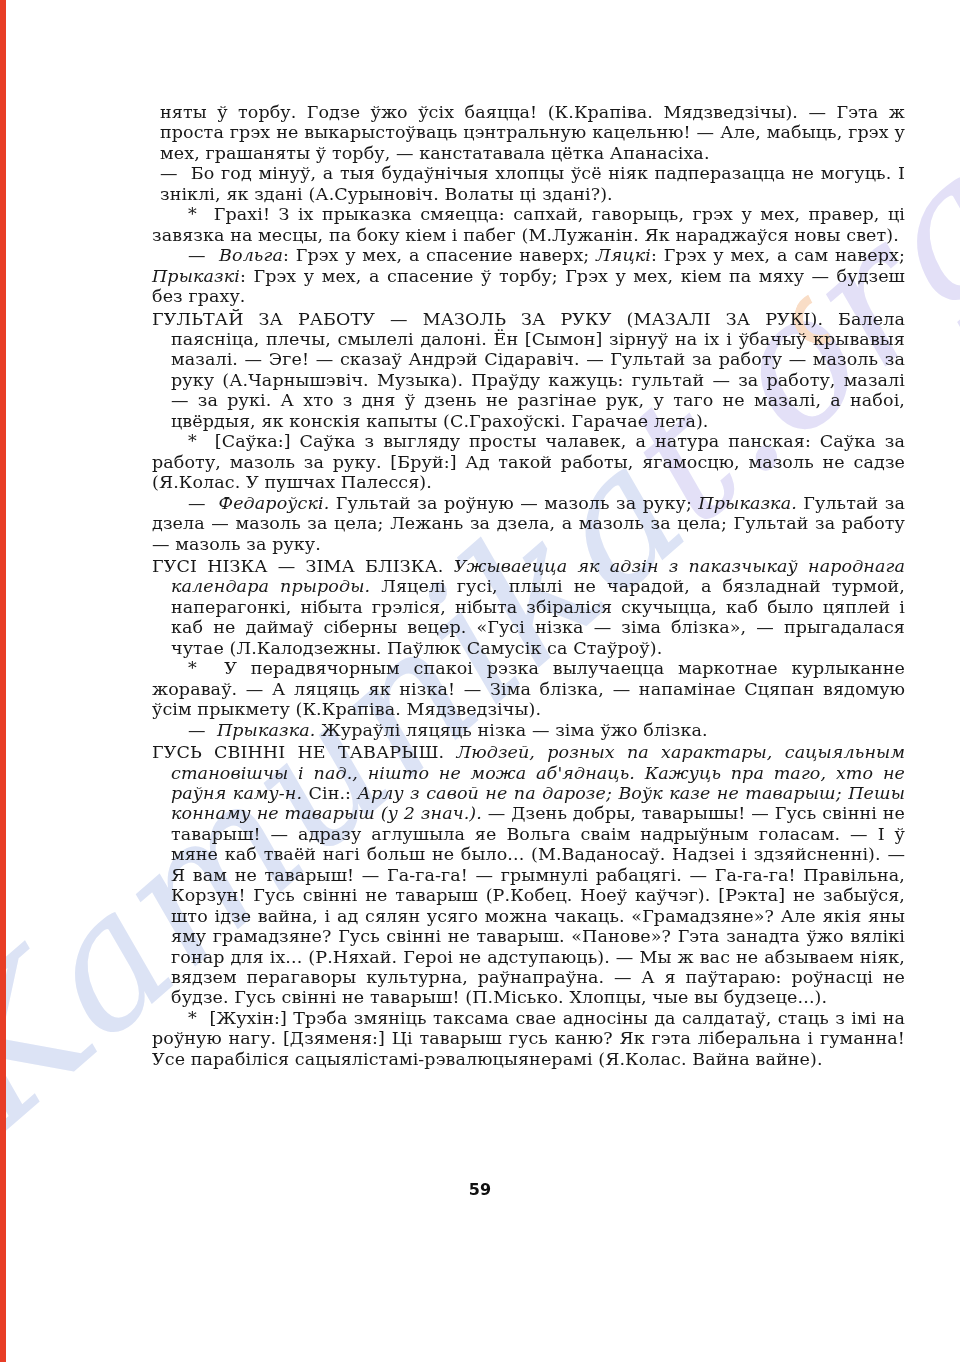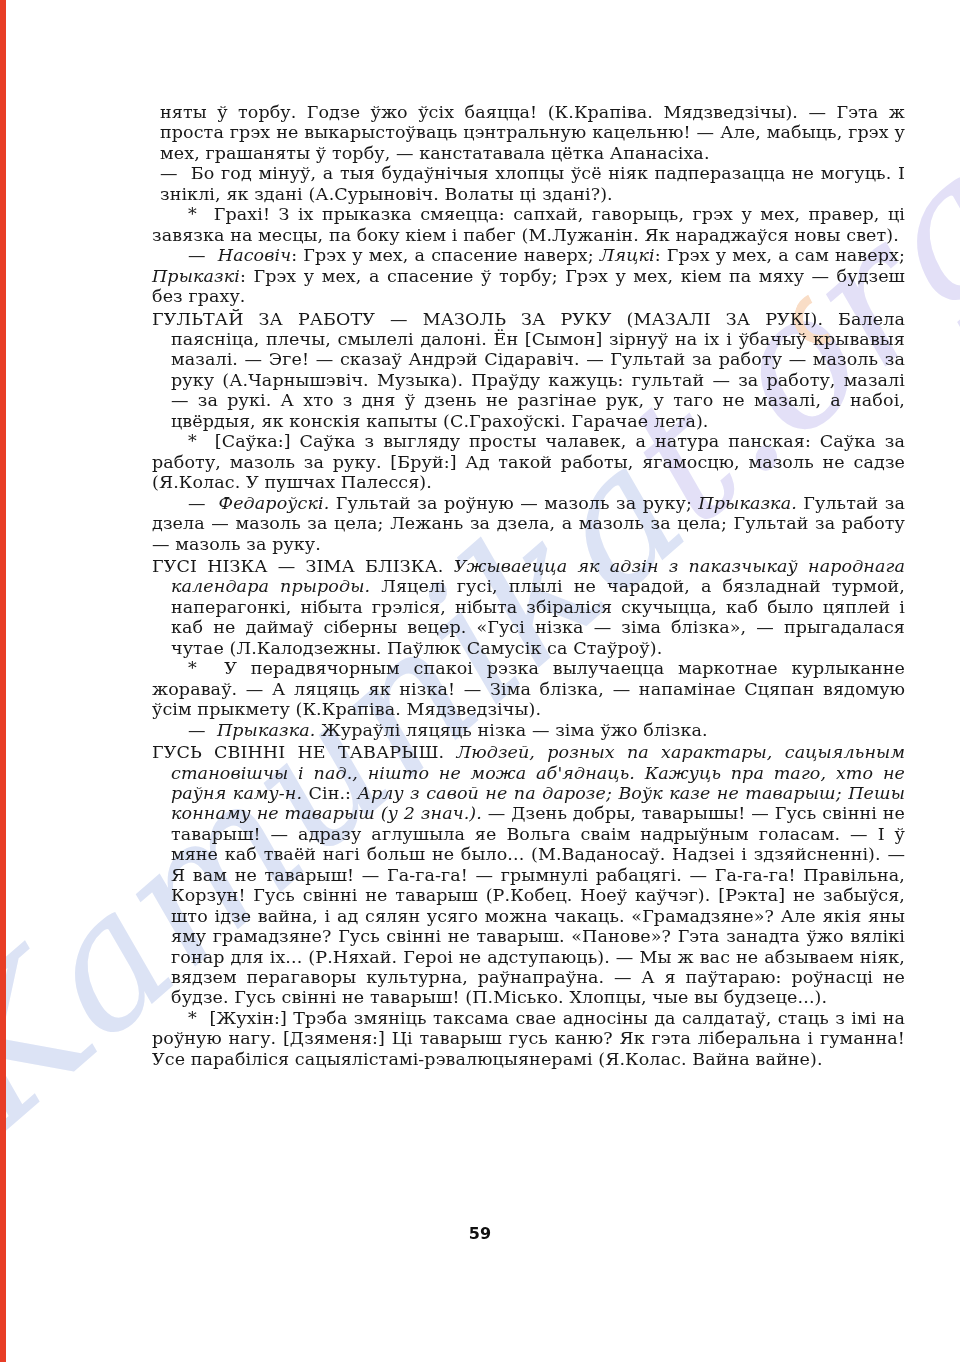--- a/index.html
+++ b/index.html
@@ -25,39 +25,39 @@
     font-size:17.5px;line-height:20.45px;color:#181818;
     text-align:justify;letter-spacing:0.1px;
   }
   .text-column p{margin:0;}
   p.body{margin-left:8px;}
   p.hang{margin-left:19px;text-indent:-19px;margin-top:2px;}
   p.note{text-indent:36px;}
   .it{font-style:italic;}
 
   .page-number{
-    position:absolute;left:0;top:1224px;width:960px;text-align:center;
+    position:absolute;left:0;top:1180px;width:960px;text-align:center;
     font-family:"DejaVu Sans",sans-serif;font-weight:bold;font-size:16px;
     color:#101010;z-index:1;
   }
 </style>
 </head>
 <body>
 
 <div class="edge-stripe" style="background: rgb(232, 61, 38);"></div>
 
 <div class="watermark"><span style="color: rgb(220, 227, 245);">Kamunika</span><span style="color: rgb(227, 224, 247);">t.org</span></div>
 
 <div class="watermark-flourish" style="border-color: transparent transparent rgb(249, 221, 198) rgb(249, 221, 198);"></div>
 
 <div class="text-column" style="color: rgb(24, 24, 24);">
     <p class="body"><span>няты ў торбу. Годзе ўжо ўсіх баяцца! (К.Крапіва. Мядзведзічы). — Гэта ж проста грэх не выкарыстоўваць цэнтральную кацельню! — Але, мабыць, грэх у мех, грашаняты ў торбу, — канстатавала цётка Апанасіха.</span></p>
     <p class="body"><span>—&nbsp; Бо год мінуў, а тыя будаўнічыя хлопцы ўсё ніяк падперазацца не могуць. І зніклі, як здані (А.Сурыновіч. Волаты ці здані?).</span></p>
     <p class="note"><span>*&nbsp; Грахі! З іх прыказка смяецца: сапхай, гаворыць, грэх у мех, правер, ці завязка на месцы, па боку кіем і пабег (М.Лужанін. Як нараджаўся новы свет).</span></p>
-    <p class="note"><span>—&nbsp; </span><span class="it">Насовіч</span><span>: Грэх у мех, а спасение наверх; </span><span class="it">Ляцкі</span><span>: Грэх у мех, а сам наверх; </span><span class="it">Прыказкі</span><span>: Грэх у мех, а спасение ў торбу; Грэх у мех, кіем па мяху — будзеш без граху.</span></p>
+    <p class="note"><span>—&nbsp; </span><span class="it">Вольга</span><span>: Грэх у мех, а спасение наверх; </span><span class="it">Ляцкі</span><span>: Грэх у мех, а сам наверх; </span><span class="it">Прыказкі</span><span>: Грэх у мех, а спасение ў торбу; Грэх у мех, кіем па мяху — будзеш без граху.</span></p>
     <p class="hang"><span>ГУЛЬТАЙ ЗА РАБОТУ — МАЗОЛЬ ЗА РУКУ (МАЗАЛІ ЗА РУКІ). </span><span>Балела паясніца, плечы, смылелі далоні. Ён [Сымон] зірнуў на іх і ўбачыў крывавыя мазалі. — Эге! — сказаў Андрэй Сідаравіч. — Гультай за работу — мазоль за руку (А.Чарнышэвіч. Музыка). Праўду кажуць: гультай — за работу, мазалі — за рукі. А хто з дня ў дзень не разгінае рук, у таго не мазалі, а набоі, цвёрдыя, як конскія капыты (С.Грахоўскі. Гарачае лета).</span></p>
     <p class="note"><span>*&nbsp; [Саўка:] Саўка з выгляду просты чалавек, а натура панская: Саўка за работу, мазоль за руку. [Бруй:] Ад такой работы, ягамосцю, мазоль не садзе (Я.Колас. У пушчах Палесся).</span></p>
     <p class="note"><span>—&nbsp; </span><span class="it">Федароўскі.</span><span> Гультай за роўную — мазоль за руку; </span><span class="it">Прыказка.</span><span> Гультай за дзела — мазоль за цела; Лежань за дзела, а мазоль за цела; Гультай за работу — мазоль за руку.</span></p>
     <p class="hang"><span>ГУСІ НІЗКА — ЗІМА БЛІЗКА. </span><span class="it">Ужываецца як адзін з паказчыкаў народнага календара прыроды.</span><span> Ляцелі гусі, плылі не чарадой, а бязладнай турмой, наперагонкі, нібыта грэліся, нібыта збіраліся скучыцца, каб было цяплей і каб не даймаў сіберны вецер. «Гусі нізка — зіма блізка», — прыгадалася чутае (Л.Калодзежны. Паўлюк Самусік са Стаўроў).</span></p>
     <p class="note"><span>*&nbsp; У перадвячорным спакоі рэзка вылучаецца маркотнае курлыканне жораваў. — А ляцяць як нізка! — Зіма блізка, — напамінае Сцяпан вядомую ўсім прыкмету (К.Крапіва. Мядзведзічы).</span></p>
     <p class="note"><span>—&nbsp; </span><span class="it">Прыказка.</span><span> Жураўлі ляцяць нізка — зіма ўжо блізка.</span></p>
     <p class="hang"><span>ГУСЬ СВІННІ НЕ ТАВАРЫШ. </span><span class="it">Людзей, розных па характары, сацыяльным становішчы і пад., нішто не можа аб'яднаць. Кажуць пра таго, хто не раўня каму-н.</span><span> Сін.: </span><span class="it">Арлу з савой не па дарозе; Воўк казе не таварыш; Пешы коннаму не таварыш (у 2 знач.).</span><span> — Дзень добры, таварышы! — Гусь свінні не таварыш! — адразу аглушыла яе Вольга сваім надрыўным голасам. — І ў мяне каб тваёй нагі больш не было... (М.Ваданосаў. Надзеі і здзяйсненні). — Я вам не таварыш! — Га-га-га! — грымнулі рабацягі. — Га-га-га! Правільна, Корзун! Гусь свінні не таварыш (Р.Кобец. Ноеў каўчэг). [Рэкта] не забыўся, што ідзе вайна, і ад сялян усяго можна чакаць. «Грамадзяне»? Але якія яны яму грамадзяне? Гусь свінні не таварыш. «Панове»? Гэта занадта ўжо вялікі гонар для іх... (Р.Няхай. Героі не адступаюць). — Мы ж вас не абзываем ніяк, вядзем перагаворы культурна, раўнапраўна. — А я паўтараю: роўнасці не будзе. Гусь свінні не таварыш! (П.Місько. Хлопцы, чые вы будзеце...).</span></p>
     <p class="note"><span>*&nbsp; [Жухін:] Трэба змяніць таксама свае адносіны да салдатаў, стаць з імі на роўную нагу. [Дзяменя:] Ці таварыш гусь каню? Як гэта ліберальна і гуманна! Усе парабіліся сацыялістамі-рэвалюцыянерамі (Я.Колас. Вайна вайне).</span></p>
   </div>
 

